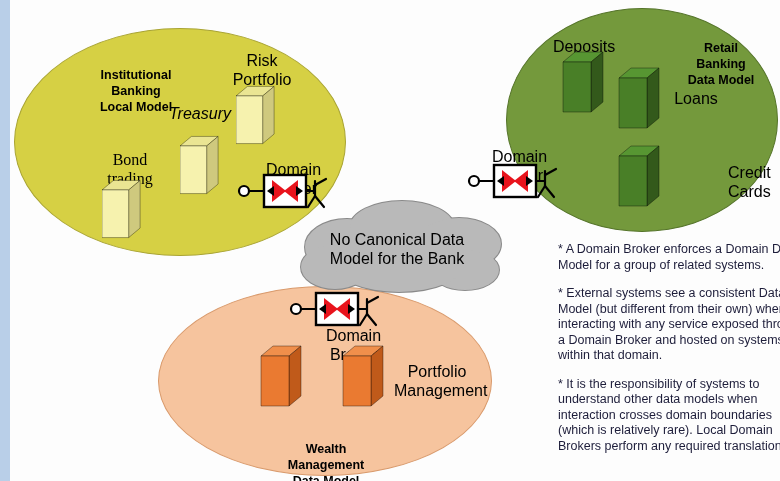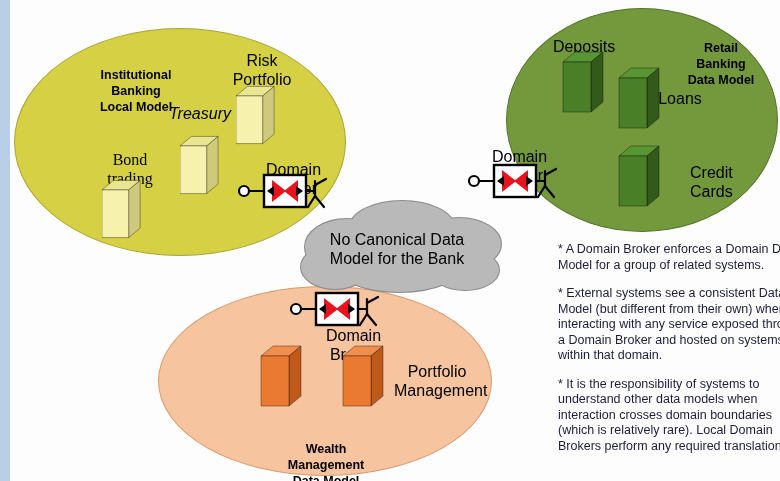--- a/index.html
+++ b/index.html
@@ -112,28 +112,28 @@
 Banking
 Data Model</div>
 
   <div class="lbl" style="left:550px; top:37px; width:68px;">Deposits</div>
   <svg class="abs cube retail-cube" style="left:562px; top:50px;" width="44" height="64" viewBox="0 0 42 64">
     <polygon class="top" points="0,12 12,2 40,2 28,12"></polygon>
     <polygon class="side" points="28,12 40,2 40,52 28,62"></polygon>
     <polygon class="front" points="0,12 28,12 28,62 0,62"></polygon>
   </svg>
 
-  <div class="lbl" style="left:628px; top:89px; width:48px;margin-left:28px;">Loans</div>
+  <div class="lbl" style="left:644px; top:89px; width:48px;margin-left:28px;">Loans</div>
   <svg class="abs cube retail-cube" style="left:618px; top:66px;" width="44" height="64" viewBox="0 0 42 64">
     <polygon class="top" points="0,12 12,2 40,2 28,12"></polygon>
     <polygon class="side" points="28,12 40,2 40,52 28,62"></polygon>
     <polygon class="front" points="0,12 28,12 28,62 0,62"></polygon>
   </svg>
 
-  <div class="lbl" style="left:658px; top:163px; width:60px;padding-left:32px;">Credit
+  <div class="lbl" style="left:696px; top:163px; width:60px;padding-left:32px;">Credit
 Cards</div>
   <svg class="abs cube retail-cube" style="left:618px; top:144px;" width="44" height="64" viewBox="0 0 42 64">
     <polygon class="top" points="0,12 12,2 40,2 28,12"></polygon>
     <polygon class="side" points="28,12 40,2 40,52 28,62"></polygon>
     <polygon class="front" points="0,12 28,12 28,62 0,62"></polygon>
   </svg>
 
   <div class="lbl" style="left:472px; top:147px; width:95px;">Domain Broker</div>
   <svg class="abs broker" style="left:466px; top:158px;" width="100" height="46" viewBox="0 0 100 46">
     <line x1="13" y1="23" x2="28" y2="23"></line>

